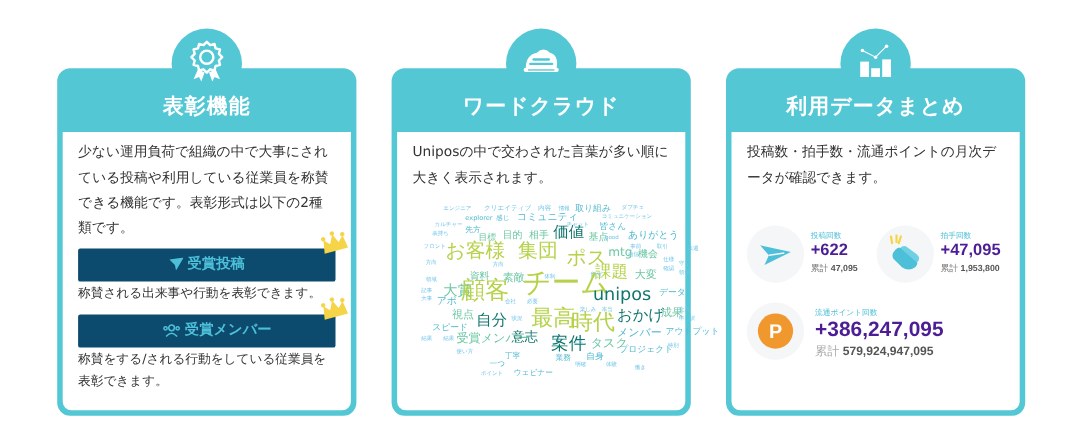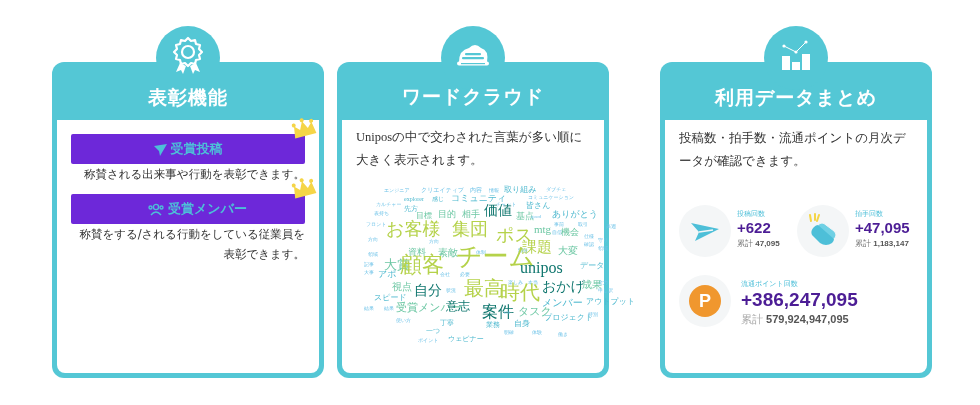--- a/index.html
+++ b/index.html
@@ -45,37 +45,37 @@
       position: relative;
     }
     .desc {
       font-size: 12.5px;
       line-height: 23px;
       color: #333;
     }
 
     
     #card1 { left: 52px; }
-    #card2 { left: 337px; font-family: Liberation Serif, serif; }
+    #card2 { left: 356px; }
     #card3 { left: 660px; }
 
     .award-box {
       position: relative;
       margin-top: 6px;
       height: 30px;
-      background: #6d28d9;
+      background: #0c4a6e;
       border-radius: 2px;
       text-align: center;
       line-height: 30px;
       color: #4dbfd8;
       font-weight: bold;
       font-size: 13px;
     }
     .award-box .ico { display: inline-block; vertical-align: middle; margin-right: 4px; }
-    .award-desc { font-size: 11.5px; line-height: 20px; color: #333; text-align: right; }
+    .award-desc { font-size: 11.5px; line-height: 20px; color: #333; }
     .crown { position: absolute; right: -12px; top: -16px; }
 
     
     .cloud { position: relative; height: 170px; margin-top: 10px; }
     .w { position: absolute; white-space: nowrap; line-height: 1; }
     .g1 { color: #b5d24a; }
     .g2 { color: #0f766e; }
     .g3 { color: #6cc7a3; }
     .g4 { color: #4fb9cf; }
     .g5 { color: #6fc3e8; }
@@ -102,20 +102,21 @@
       <g fill="none" stroke="#fff" stroke-width="2.2" stroke-linejoin="round">
         <path d="M18 2 L21 5 L25 4 L26 8 L30 9 L29 13 L32 16 L29 19 L30 23 L26 24 L25 28 L21 27 L18 30 L15 27 L11 28 L10 24 L6 23 L7 19 L4 16 L7 13 L6 9 L10 8 L11 4 L15 5 Z"></path>
         <circle cx="18" cy="16" r="6"></circle>
       </g>
       <path d="M10 27 L6 36 L11 34 L13 38 L16 30 Z" fill="#fff"></path>
       <path d="M26 27 L30 36 L25 34 L23 38 L20 30 Z" fill="#fff"></path>
     </svg>
   </div>
   <div class="card-title">表彰機能</div>
   <div class="card-body">
+    <p class="desc">少ない運用負荷で組織の中で大事にされている投稿や利用している従業員を称賛できる機能です。表彰形式は以下の2種類です。</p>
 
     <div class="award-box" style="margin-top:8px;">
       <svg class="ico" width="13" height="12" viewBox="0 0 13 12">
         <path d="M0 2 L13 0 L6 12 L5 7 Z" fill="#4dbfd8"></path>
       </svg><span>受賞投稿</span>
       <svg class="crown" width="26" height="22" viewBox="0 0 26 22">
         <g transform="rotate(-15 13 11)">
           <path d="M2 18 L4 6 L9 11 L13 3 L17 11 L22 6 L24 18 Z" fill="#f5d547"></path>
           <circle cx="4" cy="5" r="2" fill="#f5d547"></circle>
             <circle cx="13" cy="2" r="2" fill="#f5d547"></circle>
@@ -284,21 +285,21 @@
     <div class="stat" style="left:132px;top:85px;">
       <div class="stat-circle" style="left:0;top:0;">
         <svg style="position:absolute;left:9px;top:8px" width="34" height="34" viewBox="0 0 34 34">
           <path d="M4 2 L5 8 M9 1 L9 7 M13 2 L11 8" stroke="#f5d547" stroke-width="2" stroke-linecap="round"></path>
           <path d="M8 14 Q12 10 16 14 L26 22 Q30 26 26 30 Q20 34 14 30 L6 22 Q4 18 8 14 Z" fill="#4dbfd8"></path>
           <path d="M12 12 Q16 8 20 12 L28 18 Q32 22 28 26" fill="#6fd0e4" stroke="#f4f6f7" stroke-width="1"></path>
         </svg>
       </div>
       <span class="stat-label" style="left:58px;top:4px">拍手回数</span>
       <span class="stat-value" style="left:58px;top:14px">+47,095</span>
-      <span class="stat-total" style="left:58px;top:33px"><span>累計</span> <b>1,183,147</b></span>
+      <span class="stat-total" style="left:58px;top:33px"><span>累計</span> <b>1,953,800</b></span>
     </div>
 
     <div class="stat" style="left:14px;top:155px;">
       <div class="stat-circle" style="left:0;top:0;">
         <div style="position:absolute;left:10px;top:10px;width:32px;height:32px;border-radius:50%;background:#f0972e;color:#fff;font-weight:bold;font-size:18px;line-height:32px;text-align:center;font-family:'Liberation Sans',sans-serif;">P</div>
       </div>
       <span class="stat-label" style="left:62px;top:4px">流通ポイント回数</span>
       <span class="stat-value" style="left:62px;top:14px;font-size:19px">+386,247,095</span>
       <span class="stat-total" style="left:62px;top:37px;font-size:11px"><span style="color:#aaa">累計</span> <b>579,924,947,095</b></span>
     </div>

